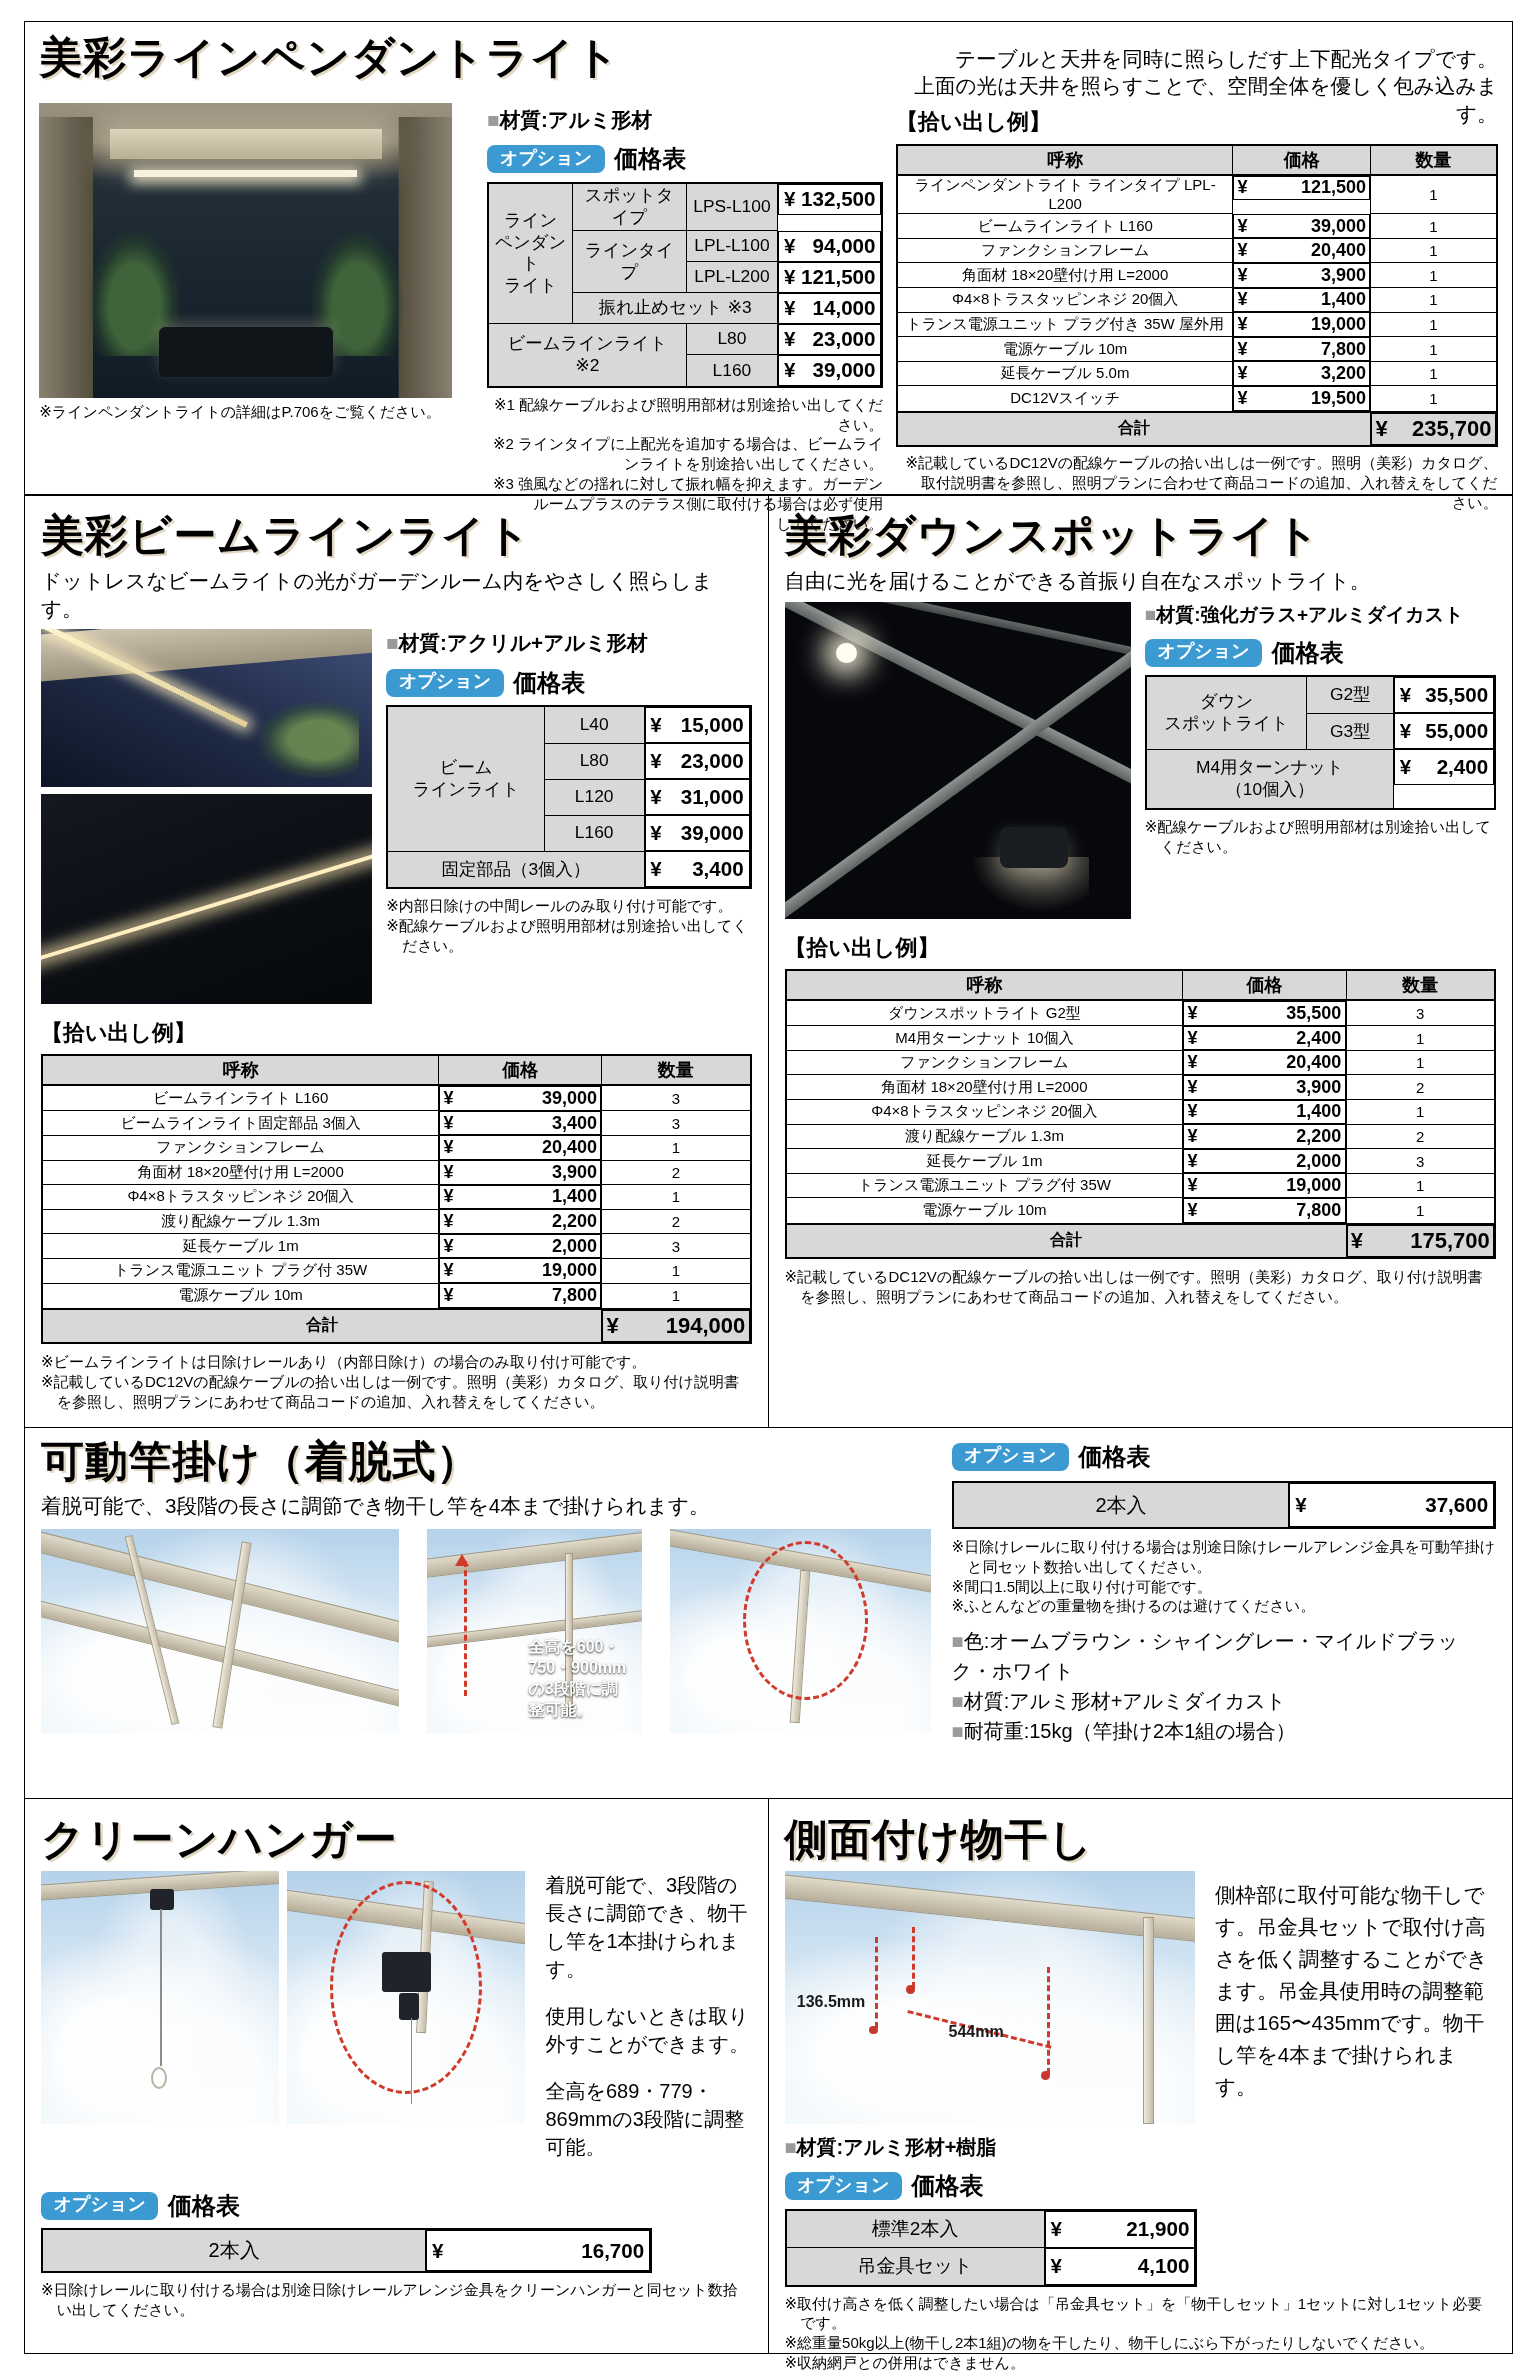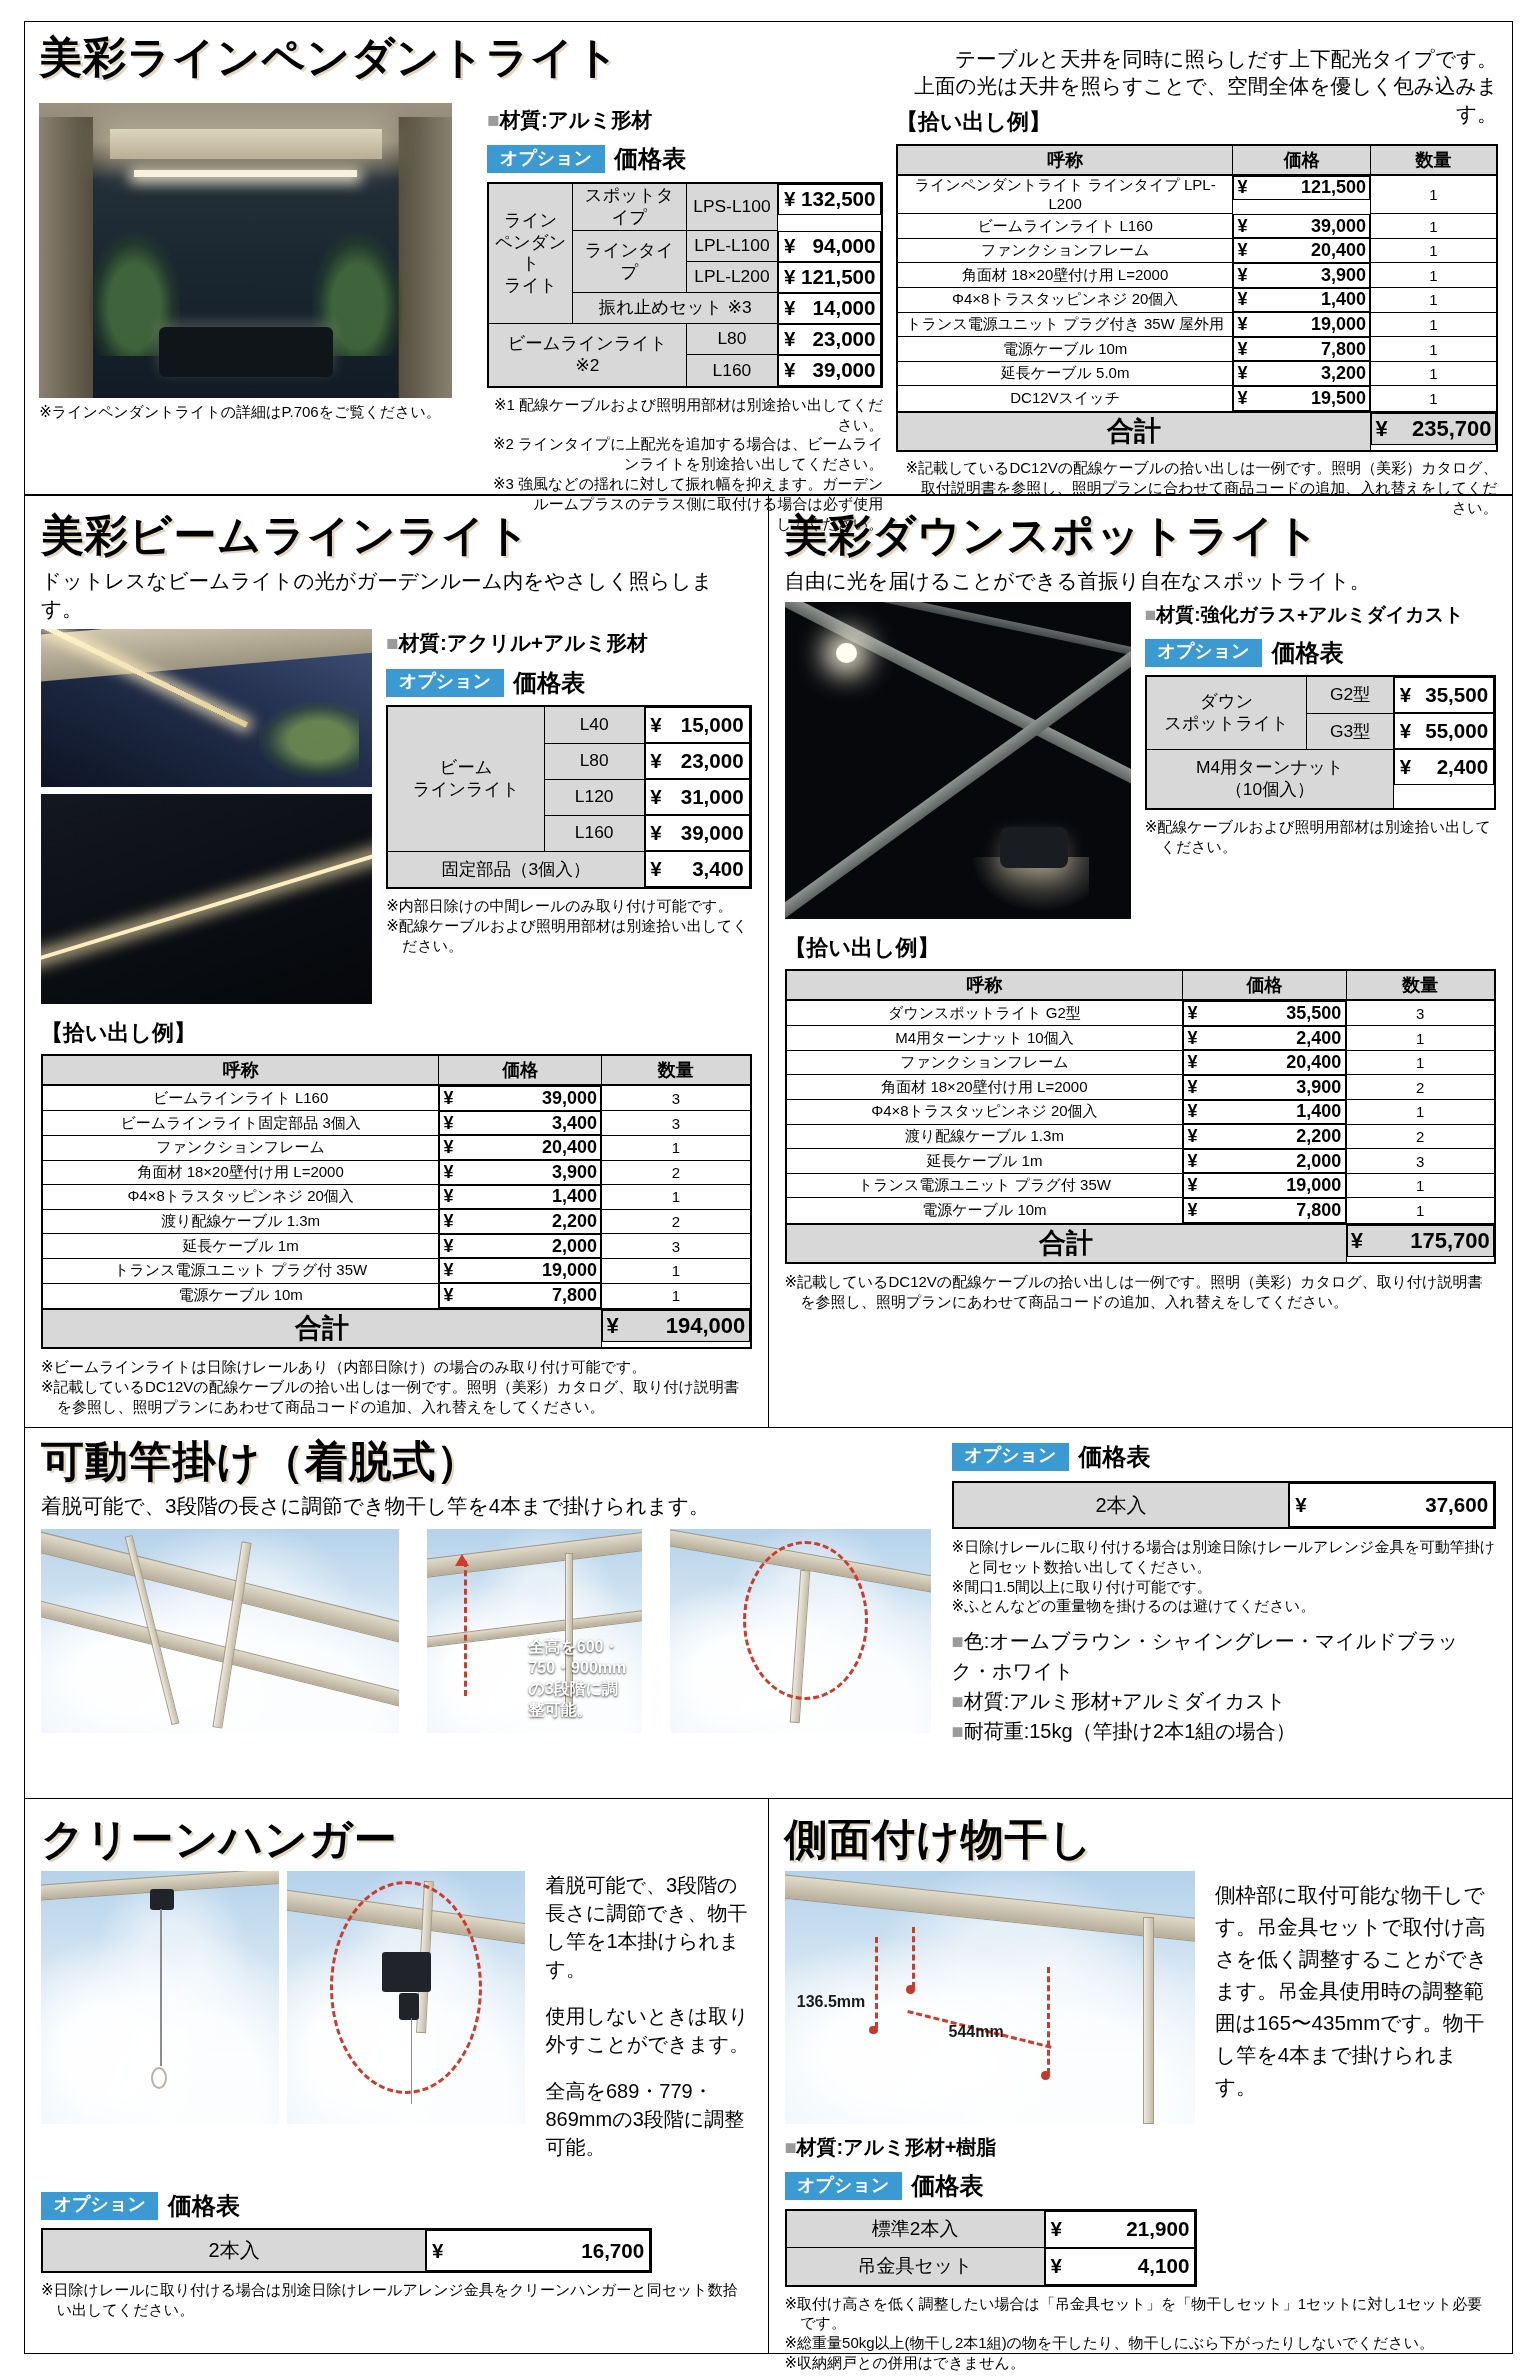--- a/index.html
+++ b/index.html
@@ -12,40 +12,40 @@
 .rowwrap{display:flex;border:1.6px solid #000;}
 .half{width:50%;padding:14px 16px;}
 .half:first-child{border-right:1.6px solid #000;}
 
 h1.sec-title{font-size:43px;font-weight:900;letter-spacing:0.8px;line-height:1.1;
   text-shadow:2.4px 2.4px 0 rgba(170,140,80,.35);}
 .desc-line{font-size:20.6px;line-height:1.35;}
 .material{font-size:20.6px;font-weight:600;}
 .material::first-letter,.spec-line::first-letter{color:#9a9a9a;}
 .opt-row{display:flex;align-items:center;gap:9.5px;}
-.badge{background:#3b9ad2;color:#fff;border-radius:0;font-size:18px;font-weight:700;
+.badge{background:#3b9ad2;color:#fff;border-radius:8px;font-size:18px;font-weight:700;
   padding:2.4px 12.7px 4px;line-height:1.2;}
 .pt-label{font-size:24px;font-weight:800;}
 
 table{border-collapse:collapse;}
 .ptable{border:2.4px solid #000;}
 .ptable td{border:0.8px solid #000;text-align:center;font-size:17.4px;padding:1.6px 4.8px;}
 .ptable td.lab{background:#d8d8d8;white-space:pre-line;line-height:1.25;}
 .ptable td.p{font-weight:700;font-size:20.6px;background:#fff;}
 .price-flex{display:flex;justify-content:space-between;align-items:center;padding:0 8px;}
 .price-flex span:last-child{font-weight:inherit;}
 
 .pickup-head{font-size:22px;font-weight:800;}
 .pickup{width:100%;border:2.4px solid #000;table-layout:fixed;}
 .pickup th{background:#d8d8d8;border:0.8px solid #000;border-bottom:2.4px solid #000;
   font-size:18px;font-weight:700;height:30px;}
 .pickup td{border:0.8px solid #000;text-align:center;font-size:15px;height:24.6px;padding:0.8px 3.2px;overflow:hidden;}
 .pickup td.c1{font-weight:700;font-size:18px;}
 .pickup tfoot td{background:#d8d8d8;border-top:2.4px solid #000;height:33px;}
-.pickup .total-label{font-size:27px;font-weight:700;}
+.pickup .total-label{font-size:16px;font-weight:700;}
 .pickup .total-val{font-size:22px;font-weight:800;}
 
 .notes .note-line{font-size:15px;line-height:1.32;text-indent:-1.05em;padding-left:1.05em;}
 .notes.hang2 .note-line{text-indent:-2.3em;padding-left:2.3em;}
 .specs .note-line{font-size:20px;line-height:1.5;text-indent:0;padding-left:0;}
 .specs .note-line::first-letter{color:#9a9a9a;}
 .paras .note-line{font-size:20px;line-height:1.4;margin-bottom:19px;text-indent:0;padding-left:0;}
 
 
 .sec1{height:475px;padding:8px 14.3px;display:grid;grid-template-columns:432px 412px 1fr;

